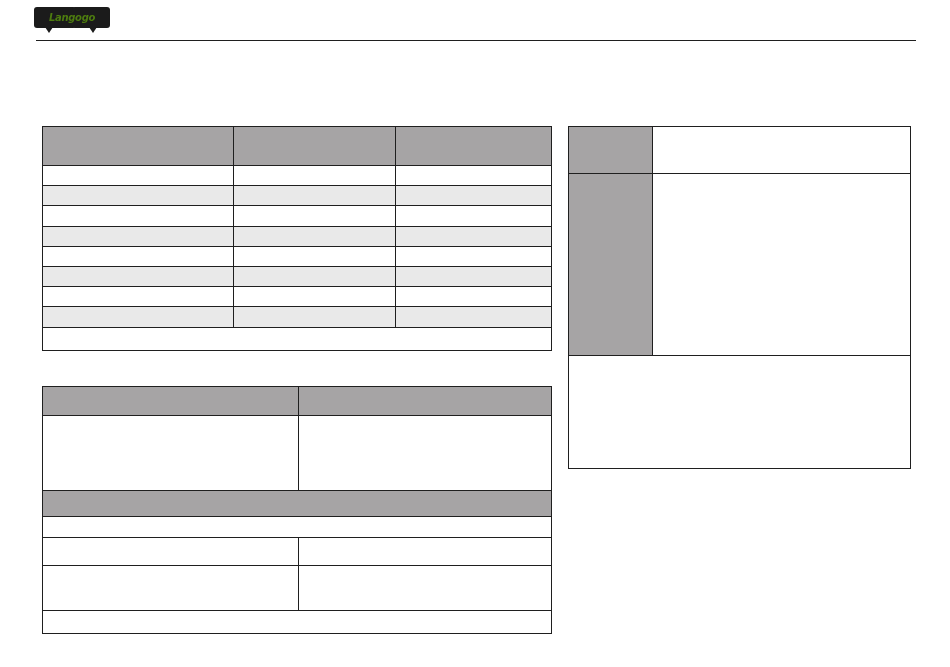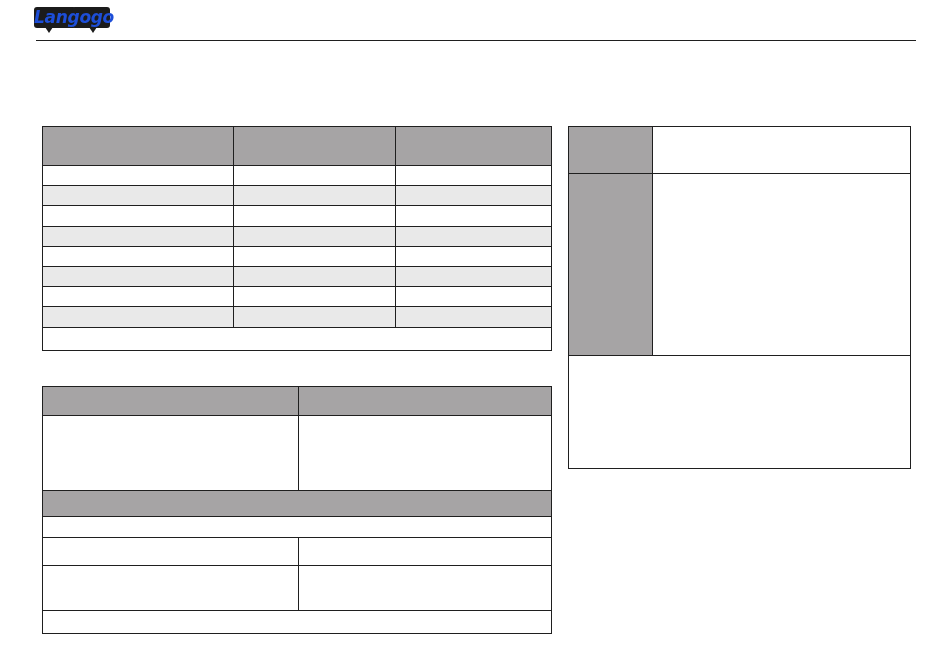--- a/index.html
+++ b/index.html
@@ -59,23 +59,23 @@
   .tail-left { left: 11px; top: 20px; }
   .tail-right { left: 55px; top: 20px; }
   .brand-text {
     position: absolute;
     left: 0px;
     top: 0px;
     width: 76px;
     height: 21px;
     line-height: 21px;
     text-align: center;
-    color: #1d4ed8;
+    color: #4d7c0f;
     font-family: "DejaVu Sans", sans-serif;
-    font-size: 17px;
+    font-size: 10px;
     font-weight: bold;
     font-style: italic;
     letter-spacing: -0.3px;
     z-index: 3;
   }
   .header-rule {
     position: absolute;
     left: 36px;
     top: 40px;
     width: 880px;

